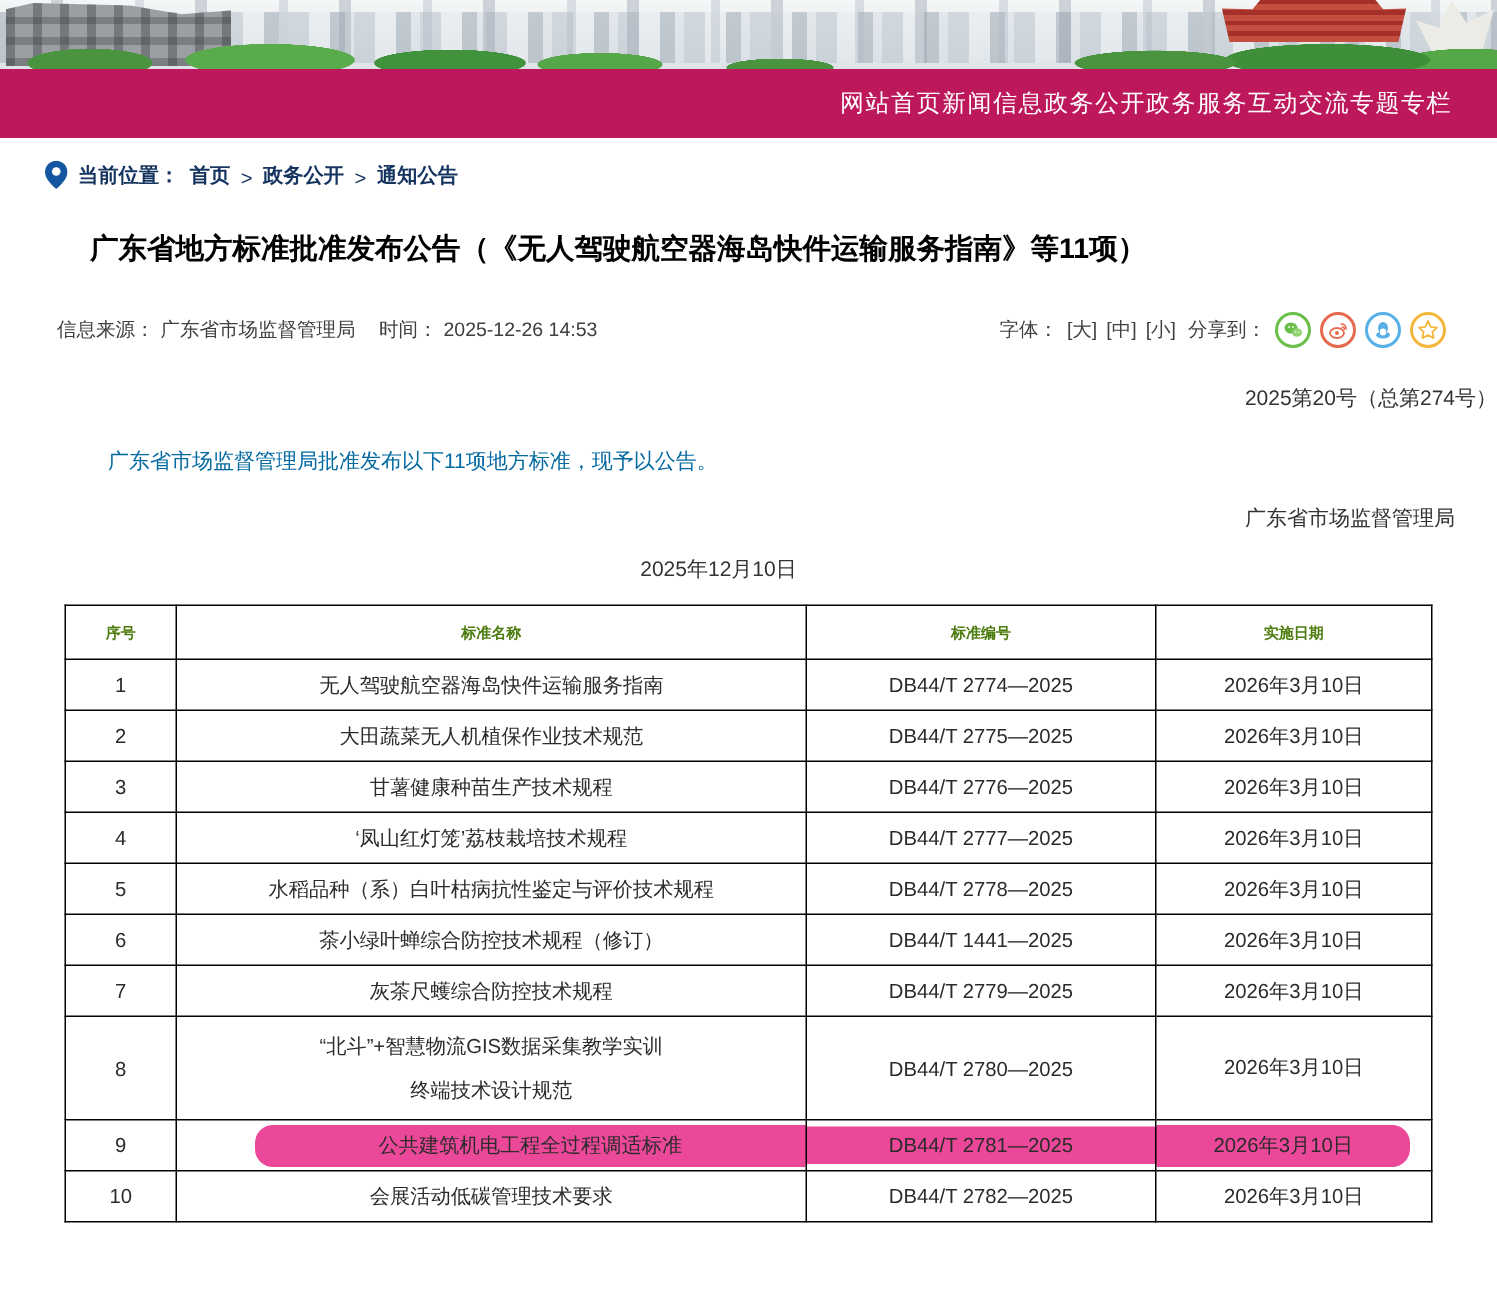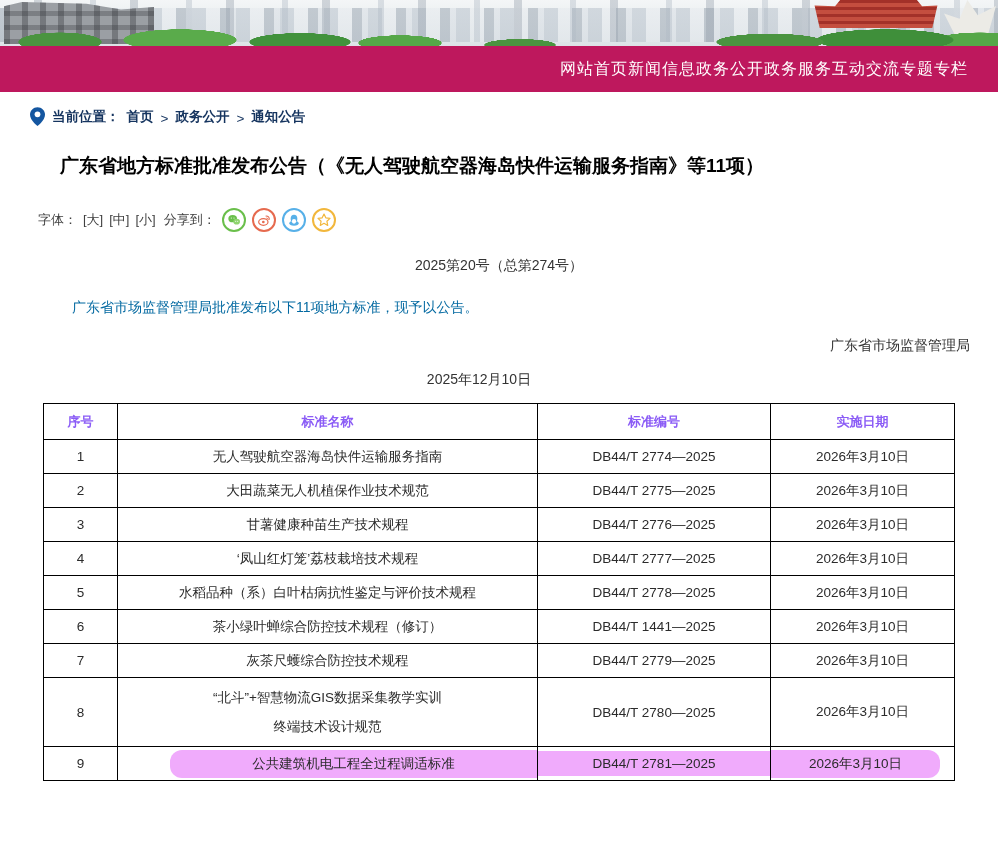--- a/index.html
+++ b/index.html
@@ -53,37 +53,37 @@
   .title { margin: 27px 60px 0; font-size: 19px;
     font-weight: bold; color: #000; }
   .meta-row { margin: 29px 34px 0 38px; display: flex; justify-content: space-between;
     align-items: center; font-size: 13px; color: #404040; }
   .meta-left span { margin-right: 4px; }
   .meta-right { display: flex; align-items: center; gap: 6px; }
   .font-opt { cursor: pointer; }
   .share-label { margin-left: 2px; text-align: right; }
   .share-ic { width: 24px; height: 24px; border-radius: 50%; background: #fff;
     display: inline-flex; align-items: center; justify-content: center; cursor: pointer; }
-  .doc-number { text-align: center; margin-top: 25px; font-size: 14px; color: #333; }
+  .doc-number { text-align: right; margin-top: 25px; font-size: 14px; color: #333; }
   .body-par { margin: 24px 44px 0; text-indent: 2em; font-size: 14px; color: #0369a1; }
   .sign { text-align: right; margin: 20px 28px 0 0; font-size: 14px; color: #333; }
   .sign-date { text-align: center; margin: 16px 40px 0 0; font-size: 14px; color: #333; }
   
   table.std { width: 911px; margin: 14px auto 0; border-collapse: collapse; table-layout: fixed; }
   .std th, .std td { border: 1px solid #000; text-align: center; vertical-align: middle;
     font-size: 13.5px; color: #2b2b2b; padding: 0 4px; }
-  .std th { height: 36px; font-size: 13px; font-weight: bold; color: #8b5cf6; }
+  .std th { height: 36px; font-size: 10px; font-weight: bold; color: #4d7c0f; }
   .std td { height: 34px; }
   .std col.c-no { width: 74px; }
   .std col.c-name { width: 420px; }
   .std col.c-code { width: 233px; }
   .std col.c-date { width: 184px; }
   .row-tall td.name-cell { height: 69px; line-height: 2.15; white-space: pre-line; }
   
-  .hl { display: block; background: #f0abfc; padding: 5px 0; }
+  .hl { display: block; background: #ec4899; padding: 5px 0; }
   .hl-start { margin-left: 52px; border-radius: 12px 0 0 12px; }
   .hl-mid { margin: 0 -2px; }
   .hl-end { margin-right: 14px; border-radius: 0 12px 12px 0; }
   tr.hl-row td { padding: 0; }
   tr.hl-row td:first-child { padding: 0 4px; }
 </style>
 </head>
 <body>
 
 <div class="banner">
@@ -115,20 +115,24 @@
   <span class="crumb">首页</span>
   <span class="sep">&gt;</span>
   <span class="crumb">政务公开</span>
   <span class="sep">&gt;</span>
   <span class="crumb">通知公告</span>
 </div>
 
 <div class="title">广东省地方标准批准发布公告（《无人驾驶航空器海岛快件运输服务指南》等11项）</div>
 
 <div class="meta-row">
+  <div class="meta-left">
+    <span>信息来源：</span><span>广东省市场监督管理局</span>
+    <span style="margin-left:8px;">时间：</span><span>2025-12-26 14:53</span>
+  </div>
   <div class="meta-right">
     <span>字体：</span>
     <span class="font-opt">[大]</span>
     <span class="font-opt">[中]</span>
     <span class="font-opt">[小]</span>
     <span class="share-label">分享到：</span>
     <span class="share-ic" style="border:2px solid #6abf4b;">
       <svg width="16" height="16" viewBox="0 0 24 24">
           <ellipse cx="10" cy="10" rx="6.5" ry="5.5" fill="#6abf4b"></ellipse>
           <ellipse cx="16" cy="14.5" rx="5" ry="4.2" fill="#8fd46f"></ellipse>
@@ -236,14 +240,20 @@
     <td>
           <span class="hl hl-start">公共建筑机电工程全过程调适标准</span>
         </td>
     <td>
           <span class="hl hl-mid">DB44/T 2781—2025</span>
         </td>
     <td>
           <span class="hl hl-end">2026年3月10日</span>
         </td>
   </tr>
+  <tr>
+    <td>10</td>
+    <td>会展活动低碳管理技术要求</td>
+    <td>DB44/T 2782—2025</td>
+    <td>2026年3月10日</td>
+  </tr>
 </tbody>
   </table>
 
 </body></html>

